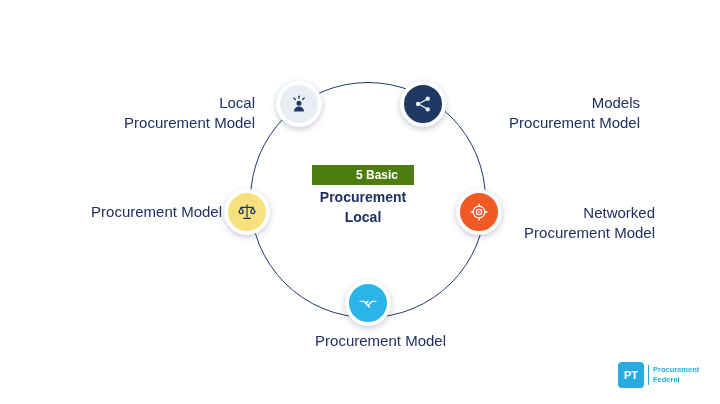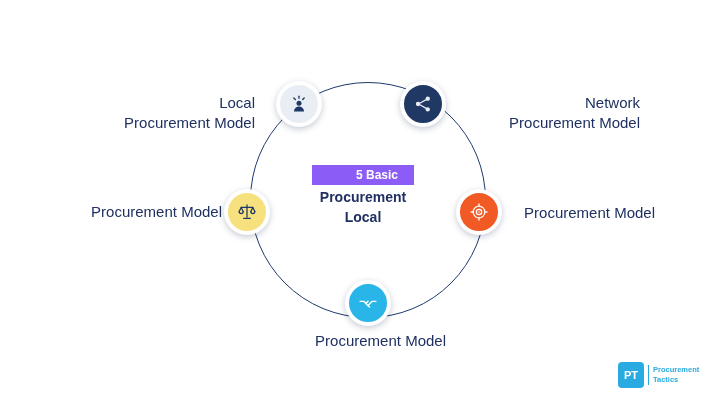--- a/index.html
+++ b/index.html
@@ -60,21 +60,21 @@
   }
 </style>
 </head>
 <body>
 
 <div class="stage">
 
   <div class="ring"></div>
 
   <div class="center-group">
-    <div class="center-badge" style="background: #8b5cf6; padding-left: 44px;">5 Basic</div>
+    <div class="center-badge" style="background: #4d7c0f; padding-left: 44px;">5 Basic</div>
     <div class="center-title">
       <div>Procurement</div>
       <div>Local</div>
     </div>
   </div>
 
   <div class="node-icon n-local" style="background: rgb(233, 237, 244); color: rgb(31, 56, 100);">
     <span>
       <svg viewBox="0 0 24 24" width="20" height="20">
         <g fill="currentColor">
@@ -144,37 +144,38 @@
       </svg>
     </span>
   </div>
 
   <div class="node-label l-local">
     <div>Local</div>
     <div>Procurement Model</div>
   </div>
 
   <div class="node-label l-central">
-    <div>Network</div>
+    <div>Models</div>
     <div>Procurement Model</div>
   </div>
 
   <div class="node-label l-centrally">
     <div>Procurement Model</div>
   </div>
 
   <div class="node-label l-networked">
+    <div>Networked</div>
     <div>Procurement Model</div>
   </div>
 
   <div class="node-label l-federal">
     <div>Procurement Model</div>
   </div>
 
   <div class="logo">
     <div class="logo-box" style="background: rgb(41, 171, 226);">PT</div>
     <div class="logo-text">
       <span>Procurement</span>
-      <span>Tactics</span>
+      <span>Federal</span>
     </div>
   </div>
 
 </div>
 
 </body></html>

